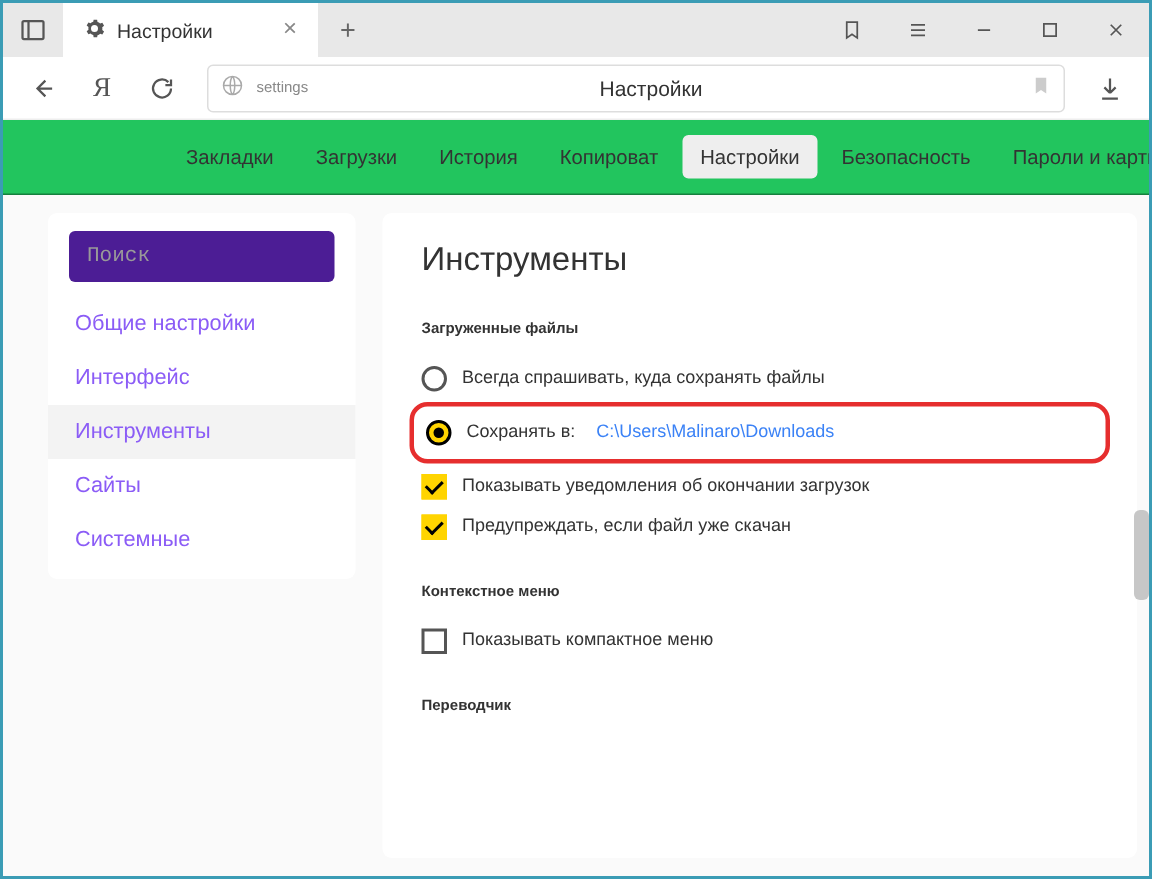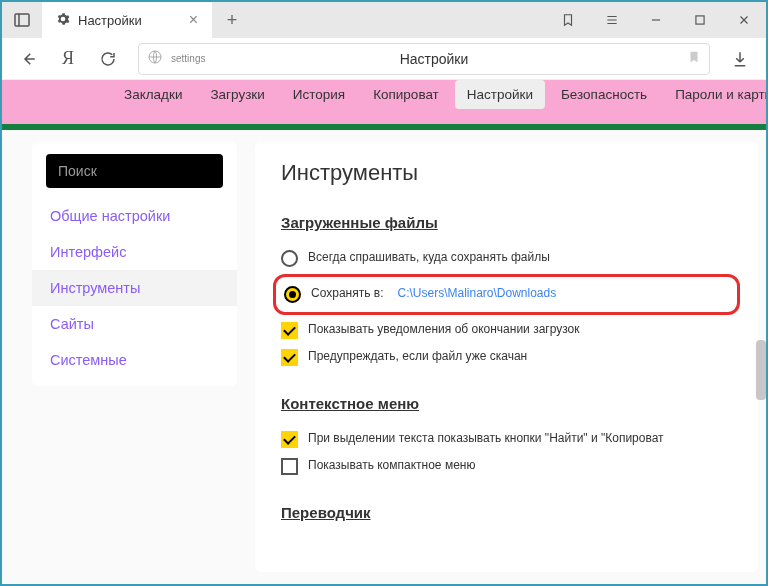--- a/index.html
+++ b/index.html
@@ -24,34 +24,34 @@
   .addr-btn svg { width: 18px; height: 18px; }
   .ya { font-family: Georgia, serif; font-size: 18px; font-weight: 400; }
   .omnibox { flex: 1; height: 32px; border: 1px solid #ddd; border-radius: 4px; display: flex; align-items: center; padding: 0 8px; margin: 0 8px; }
   .omni-globe { color: #aaa; margin-right: 8px; }
   .omni-url { color: #888; font-size: 10px; width: 70px; }
   .omni-title { flex: 1; text-align: center; color: #333; font-size: 14px; padding-right: 60px; }
   .omni-bookmark { color: #ccc; }
   .dl-btn { width: 36px; display: flex; align-items: center; justify-content: center; color: #555; }
 
   
-  .tabnav { height: 50px; display: flex; align-items: flex-start; padding: 0 20px 0 110px; gap: 4px; background: #f9a8d4; border-bottom: 6px solid #15803d; font-size: 13.5px; }
+  .tabnav { height: 50px; display: flex; align-items: center; padding: 0 20px 0 110px; gap: 4px; background: #22c55e; border-bottom: 1px solid #15803d; font-size: 13.5px; }
   .tabnav-item { padding: 7px 12px; border-radius: 4px; color: #333; cursor: pointer; white-space: nowrap; }
   .tabnav-item.active { background: #eee; }
 
   
   .content { flex: 1; display: flex; background: #fafafa; overflow: hidden; position: relative; }
   .sidebar { width: 205px; background: #fff; margin: 12px 0 12px 30px; border-radius: 6px; padding: 8px 0; align-self: flex-start; }
-  .search-box { margin: 4px 14px 10px; height: 34px; background: #000000; border-radius: 4px; display: flex; align-items: center; padding: 0 12px; color: #999; font-size: 14px; }
+  .search-box { margin: 4px 14px 10px; height: 34px; background: #4c1d95; border-radius: 4px; display: flex; align-items: center; padding: 0 12px; color: #999; font-size: 14px; font-family: Liberation Mono, monospace; }
   .side-item { padding: 10px 18px; font-size: 14.5px; color: #8b5cf6; cursor: pointer; }
   .side-item.active { background: #f3f3f3; }
 
   .main { flex: 1; background: #fff; margin: 12px 8px 12px 18px; border-radius: 6px; padding: 18px 24px; overflow: hidden; position: relative; }
   .main h1 { font-size: 22px; font-weight: 400; margin-bottom: 28px; margin-left: 2px; }
-  .section-title { font-size: 15px; font-weight: 700; margin: 24px 0 14px 2px; text-decoration: underline; }
+  .section-title { font-size: 10px; font-weight: 700; margin: 24px 0 14px 2px; }
 
   .opt-row { display: flex; align-items: flex-start; padding: 5px 2px; font-size: 12px; gap: 10px; }
   .radio { width: 17px; height: 17px; border: 2px solid #555; border-radius: 50%; flex-shrink: 0; position: relative; }
   .radio.checked { border-color: #000; background: #ffd400; }
   .radio.checked::after { content: ''; position: absolute; width: 7px; height: 7px; background: #000; border-radius: 50%; top: 3px; left: 3px; }
   .checkbox { width: 17px; height: 17px; border: 2px solid #555; flex-shrink: 0; position: relative; }
   .checkbox.checked { background: #ffd400; border-color: #ffd400; }
   .checkbox.checked::after { content: ''; position: absolute; left: 3px; top: 0px; width: 5px; height: 9px; border: solid #000; border-width: 0 2px 2px 0; transform: rotate(45deg); }
   .save-path { color: #3b82f6; margin-left: 4px; }
 
@@ -192,24 +192,20 @@
         <span>Показывать уведомления об окончании загрузок</span>
       </div>
 
       <div class="opt-row">
         <span class="checkbox checked"></span>
         <span>Предупреждать, если файл уже скачан</span>
       </div>
 
       <div class="section-title">Контекстное меню</div>
 
-      <div class="opt-row">
-        <span class="checkbox checked"></span>
-        <span>При выделении текста показывать кнопки "Найти" и "Копироват</span>
-      </div>
 
       <div class="opt-row">
         <span class="checkbox"></span>
         <span>Показывать компактное меню</span>
       </div>
 
       <div class="section-title">Переводчик</div>
     </div>
 
     <div class="vscroll"></div>

